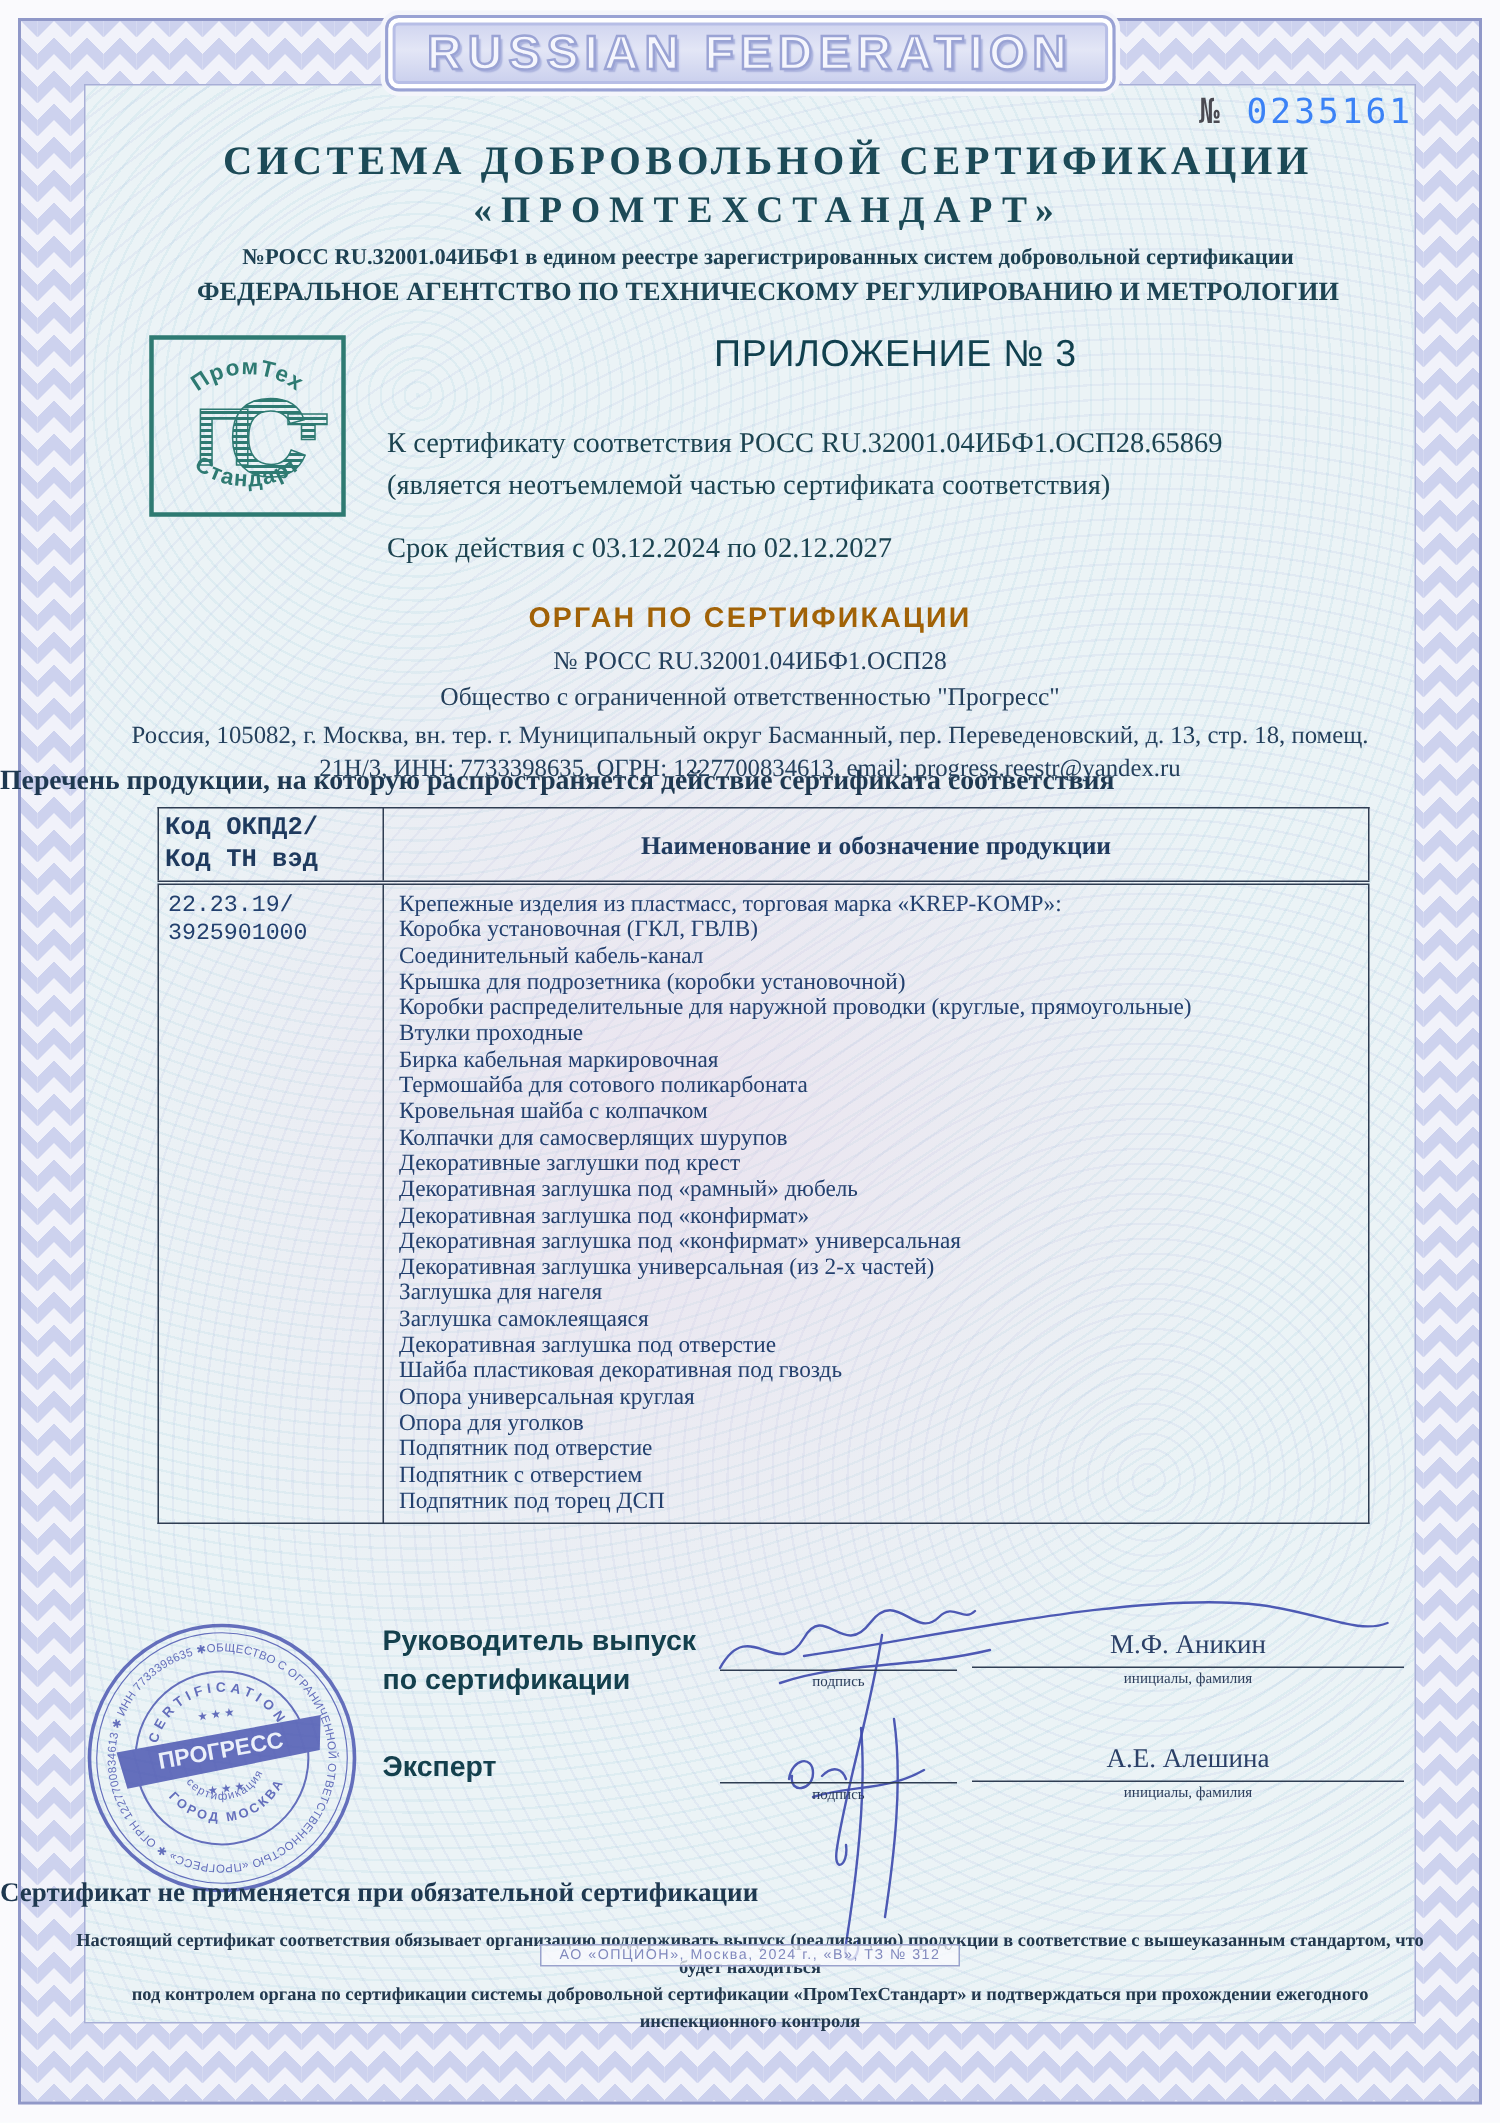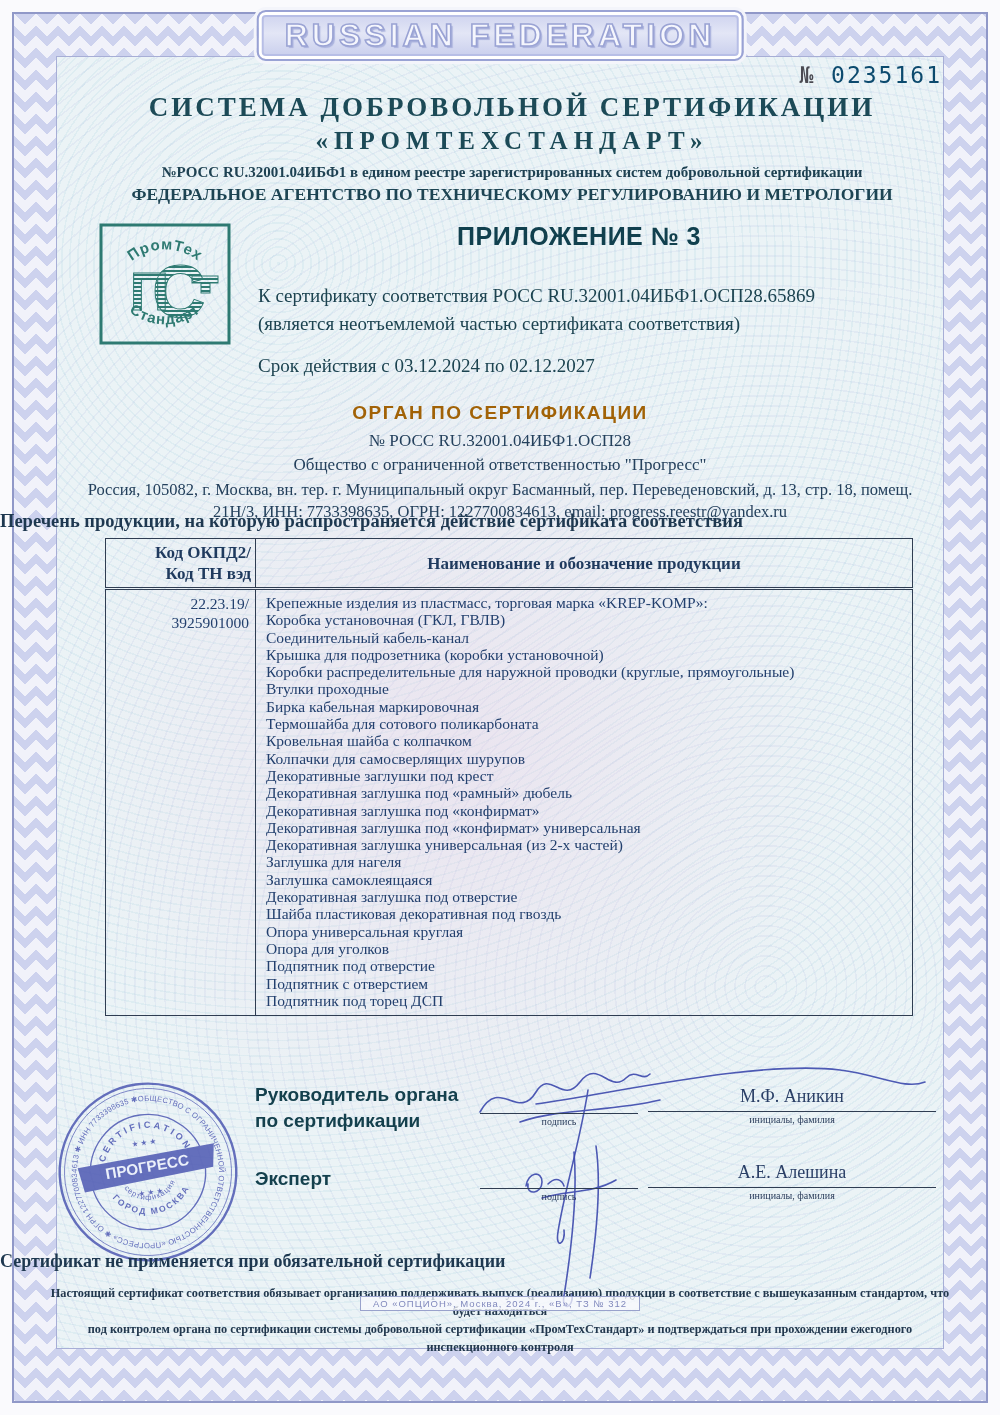--- a/index.html
+++ b/index.html
@@ -26,52 +26,52 @@
   .badge{position:absolute;top:10px;left:50%;transform:translateX(-50%);
     background:linear-gradient(180deg,#ccd1ee,#e3e6f6 45%,#c6ccec);
     border:2px solid #99a2d4;border-radius:9px;padding:5px 26px;
     box-shadow:inset 0 0 0 3px #ffffff,inset 0 0 0 5px #b7bee6,0 0 0 3px #f4f5fb;
     font-family:"Liberation Sans",sans-serif;font-weight:800;font-size:32px;letter-spacing:4px;
     color:#f5f6fd;-webkit-text-stroke:1.6px #9aa3d4;
     text-shadow:2px 2px 1px #aab2dd;white-space:nowrap;}
 
   .serial{position:absolute;top:62px;right:58px;font-family:"DejaVu Sans Mono",monospace;
     font-size:23px;letter-spacing:2px;color:#4a4a52;}
-  .serial .num{color:#0c4a6e;}
+  .serial .num{color:#3b82f6;}
 
   .head{position:absolute;top:92px;left:0;width:100%;text-align:center;color:#1c4a57;margin-left:12px;}
   .t1{font-size:27px;font-weight:bold;letter-spacing:3px;}
   .t2{font-size:25px;font-weight:bold;letter-spacing:6px;margin-top:4px;}
   .t3{font-size:15px;font-weight:bold;margin-top:9px;color:#1e4152;}
   .t4{font-size:17.5px;font-weight:bold;margin-top:3px;color:#1d4453;}
 
   .logo{position:absolute;left:98px;top:222px;}
-  .apx-title{position:absolute;left:234px;top:222px;width:690px;text-align:center;
-    font-family:"Liberation Sans",sans-serif;font-weight:bold;font-size:25px;
+  .apx-title{position:absolute;left:252px;top:222px;width:690px;text-align:center;
+    font-family:"Liberation Sans",sans-serif;font-weight:normal;font-size:25px;
     letter-spacing:.5px;color:#11404e;}
   .cert-ref{position:absolute;left:258px;top:282px;font-size:19px;line-height:28px;color:#1c4350;}
   .validity{position:absolute;left:258px;top:355px;font-size:19px;color:#1c4350;}
 
   .org{position:absolute;top:402px;left:0;width:100%;text-align:center;color:#24405c;}
   .org-h{font-family:"Liberation Sans",sans-serif;font-weight:bold;font-size:19px;
     letter-spacing:1.5px;color:#a16207;}
   .org-num{font-size:17px;margin-top:7px;}
   .org-name{font-size:17px;margin-top:4px;}
   .org-a1{font-size:16.5px;margin-top:5px;}
   .org-a2{font-size:16.5px;margin-top:2px;}
   .prod-h{position:absolute;top:511px;left:0;width:100%;text-align:left;
     font-size:18.5px;font-weight:bold;color:#1e3850;}
 
   table.prod{position:absolute;left:105px;top:538px;width:808px;border-collapse:collapse;
     color:#23406e;}
   table.prod,table.prod th,table.prod td{border:1.5px solid #2f3d52;}
   table.prod th{font-size:17px;font-weight:bold;color:#1f3a5e;padding:3px 4px;
     border-bottom:3px double #2f3d52;line-height:21px;}
   table.prod td{vertical-align:top;padding:4px 6px 6px 6px;}
-  .col-code{width:137px;text-align:right;font-size:15.5px;line-height:19px;}
+  .col-code{width:137px;text-align:left;font-size:15.5px;line-height:19px;font-family:Liberation Mono, monospace;}
   .prod-line{font-size:15.5px;line-height:17.3px;padding-left:4px;white-space:nowrap;}
 
   .signs{position:absolute;left:0;top:1060px;width:1000px;height:260px;}
   .role{position:absolute;left:255px;font-family:"Liberation Sans",sans-serif;
     font-weight:bold;font-size:19px;line-height:26px;color:#14404d;}
   .rule-box{position:absolute;width:158px;}
   .rule{border-bottom:1.5px solid #2f3d52;height:0;}
   .tiny{font-size:10px;color:#2c3e5c;text-align:center;padding-top:2px;}
   .name-box{position:absolute;width:288px;}
   .name-text{font-size:18px;color:#2a3f66;text-align:center;padding-bottom:4px;
@@ -226,21 +226,21 @@
             <textPath href="#sertArc" startOffset="50%" text-anchor="middle">сертификация</textPath>
           </text>
           <text font-size="9" letter-spacing="2" font-weight="bold">
             <textPath href="#cityArc" startOffset="50%" text-anchor="middle">ГОРОД МОСКВА</textPath>
           </text>
         </g>
       </g>
     </svg>
 
     <div class="role" style="top:22px;">
-      <div>Руководитель органа</div>
+      <div>Руководитель выпуск</div>
       <div>по сертификации</div>
     </div>
     <div class="role" style="top:106px;">Эксперт</div>
 
     <svg class="ink" style="left:460px;top:-18px;" width="490" height="240" viewBox="0 0 490 240">
       <g stroke="#3c49ad" stroke-width="1.6" fill="none" opacity="0.9" stroke-linecap="round">
         <path d="M20,70 C40,34 58,80 76,50 C90,26 102,64 120,40 C138,16 150,52 166,36 C176,26 182,40 190,32"></path>
         <path d="M76,62 C160,50 300,18 380,28 C420,33 445,48 465,40"></path>
         <path d="M128,48 C120,100 104,150 98,190 C95,208 106,202 104,188"></path>
         <path d="M60,80 C100,66 150,70 200,58"></path>

